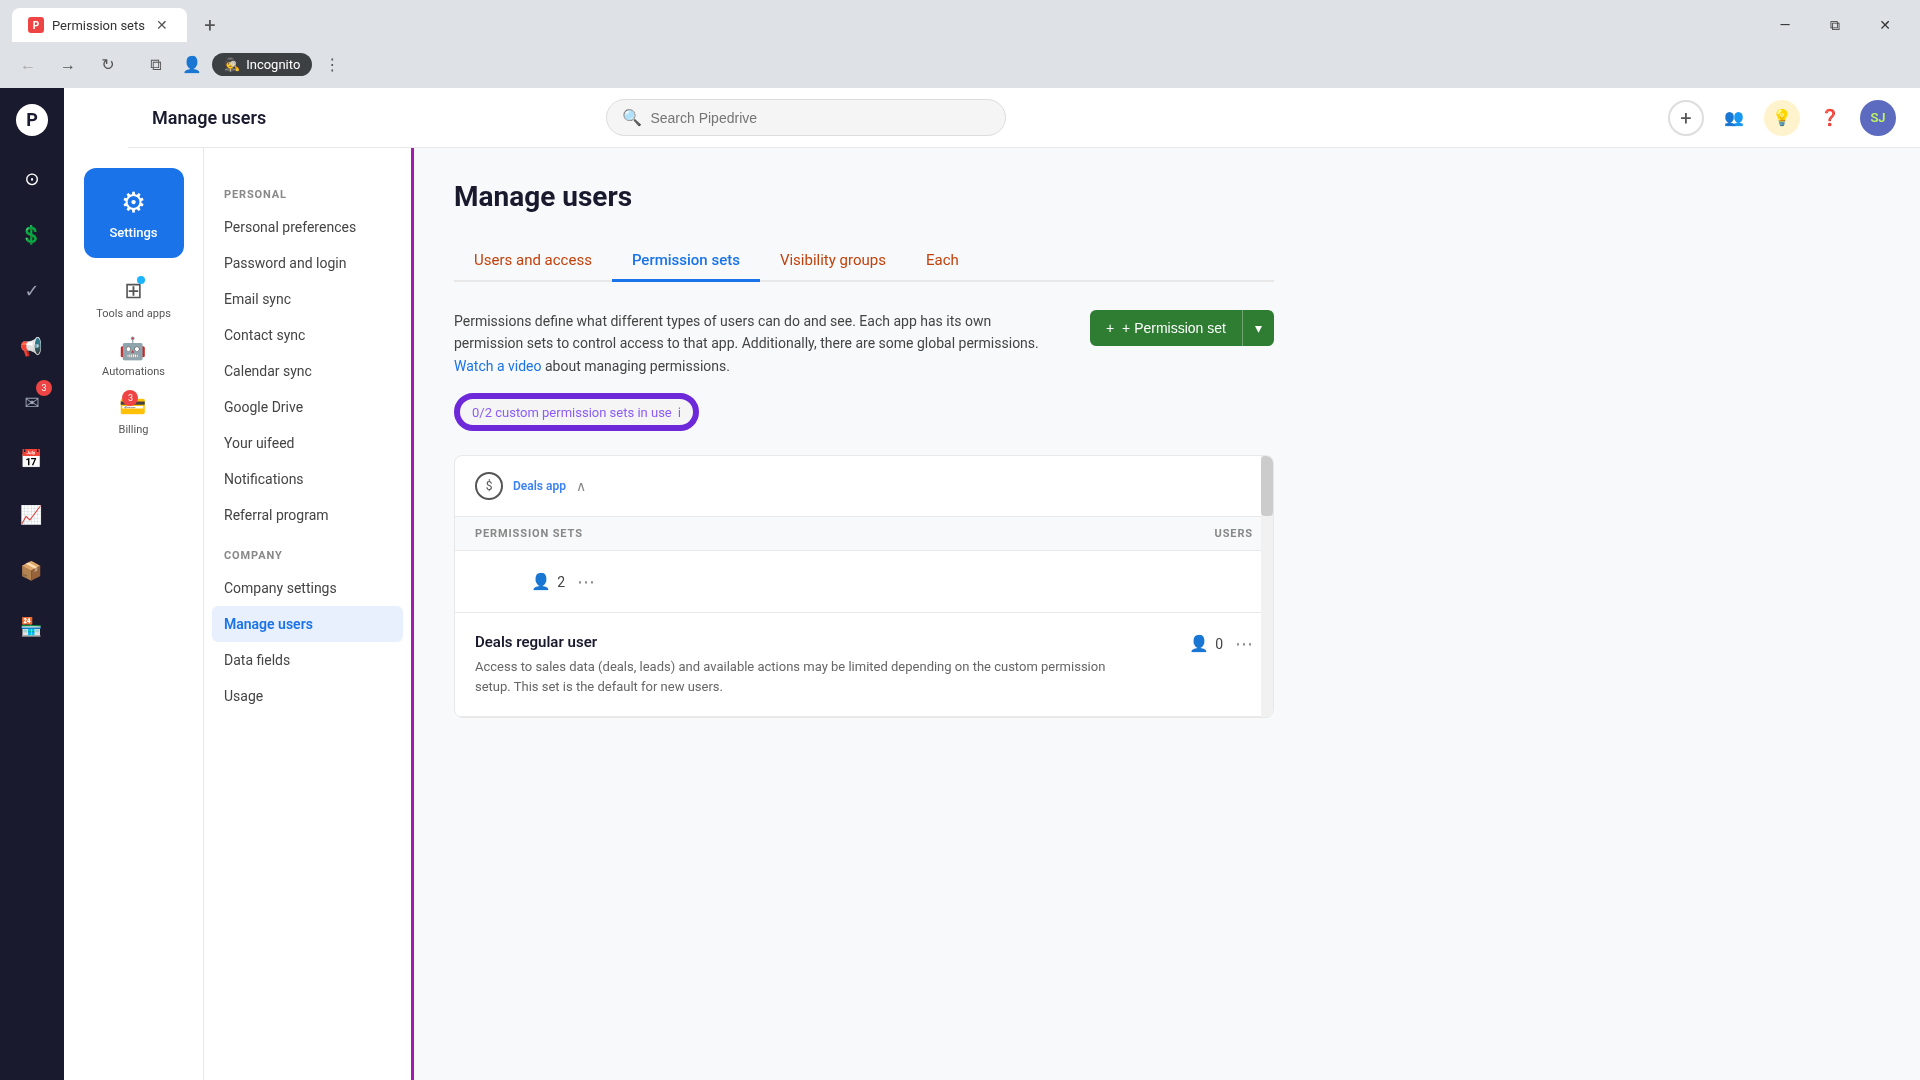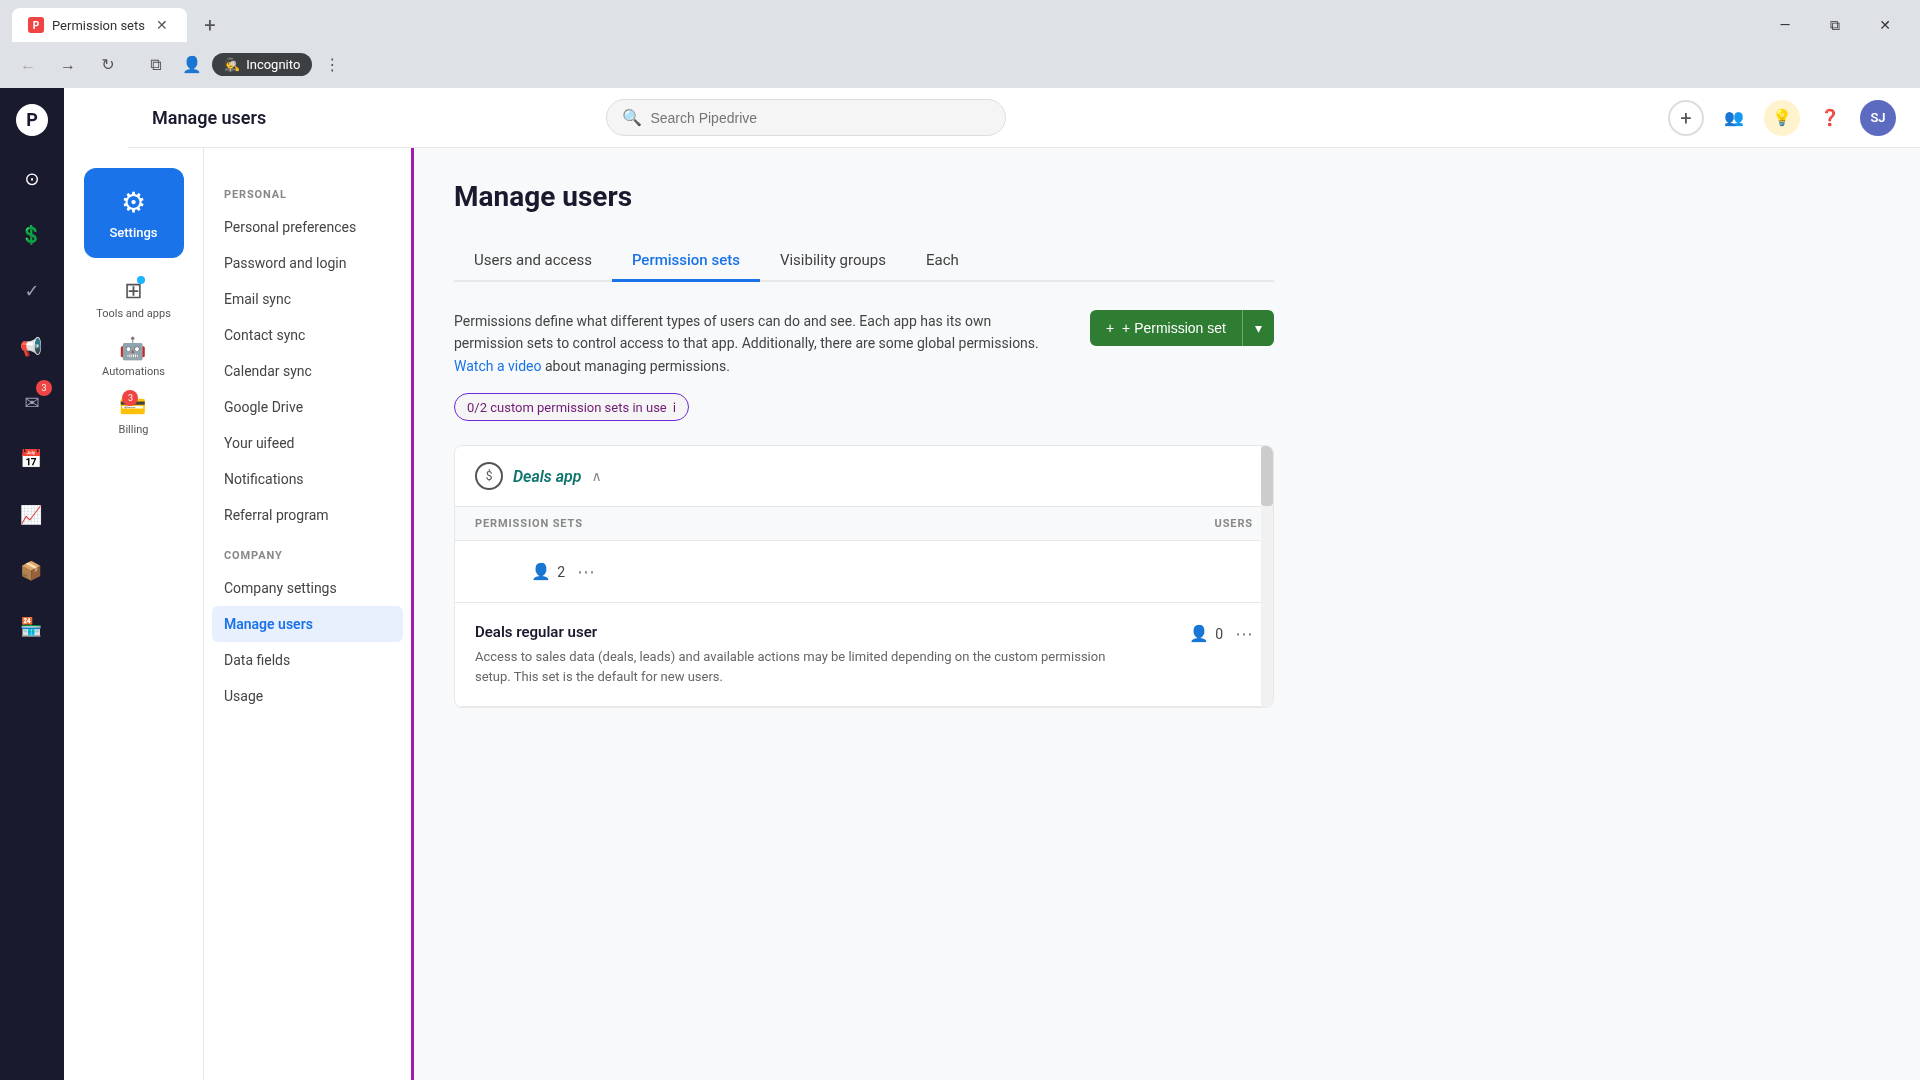--- a/index.html
+++ b/index.html
@@ -40,21 +40,21 @@
     
     .top-header { height: 60px; background: #fff; display: flex; align-items: center; padding: 0 24px; gap: 16px; border-bottom: 1px solid #e8e8e8; flex-shrink: 0; position: absolute; left: 64px; right: 0; top: 0; z-index: 10; }
     .header-title { font-size: 18px; font-weight: 600; color: #1a1a2e; }
     .search-bar { flex: 1; max-width: 400px; display: flex; align-items: center; background: #f5f5f5; border: 1px solid #ddd; border-radius: 24px; padding: 8px 16px; gap: 8px; margin: 0 auto; }
     .search-bar input { border: none; background: transparent; font-size: 14px; color: #333; outline: none; width: 100%; }
     .search-icon-svg { color: #888; font-size: 16px; }
     .header-actions { display: flex; align-items: center; gap: 12px; margin-left: auto; }
     .header-action-btn { width: 36px; height: 36px; display: flex; align-items: center; justify-content: center; border-radius: 50%; cursor: pointer; color: #555; font-size: 16px; }
     .header-action-btn.gold { background: #fff3cd; color: #f5a623; }
     .add-btn { width: 36px; height: 36px; display: flex; align-items: center; justify-content: center; border-radius: 50%; border: 2px solid #ddd; cursor: pointer; color: #555; font-size: 20px; }
-    .avatar { width: 36px; height: 36px; border-radius: 50%; background: #5c6bc0; color: #ffffff; display: flex; align-items: center; justify-content: center; font-size: 13px; font-weight: 600; cursor: pointer; }
+    .avatar { width: 36px; height: 36px; border-radius: 50%; background: #5c6bc0; color: #bef264; display: flex; align-items: center; justify-content: center; font-size: 13px; font-weight: 600; cursor: pointer; }
 
     
     .main-area { display: flex; flex: 1; margin-top: 60px; overflow: hidden; }
 
     
     .settings-sidebar { width: 210px; background: #fff; border-right: 3px solid #a21caf; padding: 24px 0; overflow-y: auto; flex-shrink: 0; }
     .sidebar-section-label { font-size: 11px; font-weight: 700; color: #888; letter-spacing: 0.08em; padding: 16px 20px 8px; text-transform: uppercase; }
     .sidebar-item { padding: 10px 20px; font-size: 14px; color: #444; cursor: pointer; display: block; }
     .sidebar-item.active { color: #1a73e8; font-weight: 600; background: #e8f0fe; margin: 0 8px; border-radius: 6px; padding: 10px 12px; }
 
@@ -62,36 +62,36 @@
     .settings-icon-panel { width: 140px; background: #fff; border-right: 1px solid #e8e8e8; display: flex; flex-direction: column; align-items: center; padding: 20px 0; flex-shrink: 0; }
     .settings-icon-box { width: 100px; height: 90px; background: #1a73e8; border-radius: 12px; display: flex; flex-direction: column; align-items: center; justify-content: center; gap: 6px; color: #fff; font-size: 13px; font-weight: 500; cursor: pointer; }
 
     
     .content-area { flex: 1; background: #f8f9fa; overflow-y: auto; padding: 0; }
     .content-inner { padding: 32px 40px; max-width: 900px; }
 
     .page-title { font-size: 28px; font-weight: 700; color: #1a1a2e; margin-bottom: 24px; }
 
     .tabs-row { display: flex; border-bottom: 2px solid #e8e8e8; margin-bottom: 28px; gap: 0; }
-    .tab-item { padding: 10px 20px; font-size: 15px; color: #404040; cursor: pointer; border-bottom: 3px solid transparent; margin-bottom: -2px; }
+    .tab-item { padding: 10px 20px; font-size: 15px; color: #c2410c; cursor: pointer; border-bottom: 3px solid transparent; margin-bottom: -2px; }
     .tab-item.active { color: #1a73e8; border-bottom-color: #1a73e8; font-weight: 500; }
 
     .description-text { font-size: 14px; color: #444; line-height: 1.6; margin-bottom: 16px; }
     .watch-link { color: #1a73e8; text-decoration: none; }
 
-    .usage-badge { display: inline-flex; align-items: center; gap: 6px; background: #f5f5f5; border: 1px solid #6d28d9; border-radius: 20px; padding: 4px 12px; font-size: 13px; color: #701a75; margin-bottom: 24px; }
+    .usage-badge { display: inline-flex; align-items: center; gap: 6px; background: #f5f5f5; border: 6px solid #6d28d9; border-radius: 20px; padding: 4px 12px; font-size: 13px; color: #8b5cf6; margin-bottom: 24px; }
 
     .permission-set-btn { display: inline-flex; align-items: center; background: #2e7d32; color: #fff; border: none; border-radius: 6px; font-size: 14px; font-weight: 500; cursor: pointer; overflow: hidden; }
     .permission-set-btn-main { padding: 10px 16px; display: flex; align-items: center; gap: 6px; }
     .permission-set-btn-arrow { padding: 10px 12px; display: flex; align-items: center; }
 
     .deals-card { background: #fff; border: 1px solid #e8e8e8; border-radius: 8px; overflow: hidden; }
     .deals-header { padding: 16px 20px; display: flex; align-items: center; gap: 10px; border-bottom: 1px solid #e8e8e8; }
     .deals-icon { width: 28px; height: 28px; border-radius: 50%; border: 2px solid #555; display: flex; align-items: center; justify-content: center; font-size: 12px; color: #555; }
-    .deals-title { font-size: 16px; font-weight: 600; color: #0f766e; font-style: italic; }
+    .deals-title { font-size: 12px; font-weight: 600; color: #3b82f6; }
     .deals-chevron { font-size: 14px; color: #888; cursor: pointer; }
 
     .permission-table-header { display: flex; padding: 10px 20px; background: #f8f9fa; border-bottom: 1px solid #e8e8e8; }
     .col-permission { flex: 1; font-size: 11px; font-weight: 700; color: #888; letter-spacing: 0.08em; text-transform: uppercase; }
     .col-users { width: 120px; font-size: 11px; font-weight: 700; color: #888; letter-spacing: 0.08em; text-transform: uppercase; text-align: right; }
 
     .permission-row { display: flex; align-items: flex-start; padding: 20px; border-bottom: 1px solid #e8e8e8; }
     .permission-row:last-child { border-bottom: none; }
     .permission-info { flex: 1; }
     .permission-name { font-size: 15px; font-weight: 600; color: #1a1a2e; margin-bottom: 6px; }

